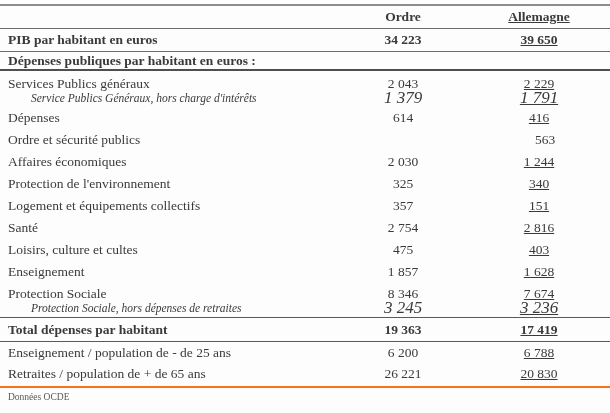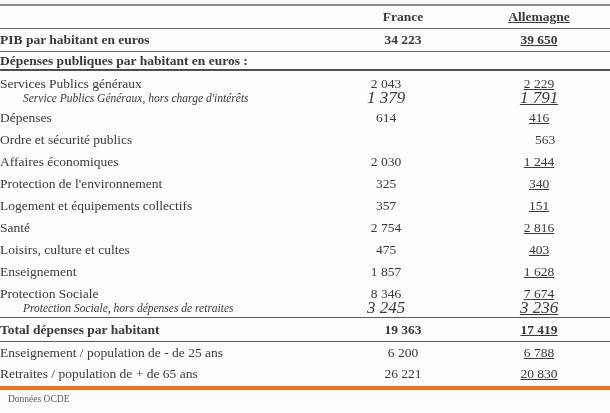--- a/index.html
+++ b/index.html
@@ -6,58 +6,58 @@
   html, body { background: #ffffff; }
   body {
     width: 610px; height: 413px;
     font-family: "Liberation Serif", "DejaVu Serif", serif;
     color: #3a3a3a;
     overflow: hidden;
   }
   .page { width: 610px; height: 413px; padding-top: 4px; background: #fdfdfd; }
 
   .row { display: flex; align-items: center; }
-  .cell-label { flex: 1; font-size: 13.5px; }
+  .cell-label { flex: 1; padding-left: 8px; font-size: 13.5px; }
   .cell-num   { width: 130px; text-align: center; font-size: 13.5px; }
   .cell-num.last { width: 142px; text-decoration: underline; }
 
   .hairline-top    { border-top: 2px solid #8c8c8c; }
 
   .header-row { height: 25px; border-bottom: 1.5px solid #6b6b6b; }
   .header-row .cell-num { font-weight: bold; font-size: 13.5px; }
 
   .pib-row { height: 23px; border-bottom: 1.5px solid #6b6b6b; font-weight: bold; }
 
   .section-row { height: 19px; border-bottom: 2.5px solid #4e4e4e; }
   .section-row .cell-label { font-weight: bold; }
 
   .body-rows { padding-top: 2px; }
-  .r { height: 22px; gap: 17px; }
+  .r { height: 22px; }
   .r.sub { height: 15px; margin-top: -5px; margin-bottom: 2px; font-style: italic; margin-left: 23px; }
   .r.sub .cell-label { font-size: 11.5px; }
   .r.sub .cell-num { font-size: 17px; }
 
   .total-row { height: 25px; border-top: 1.5px solid #5a5a5a; border-bottom: 1.5px solid #5a5a5a; font-weight: bold; }
 
   .ratio-row { height: 20.5px; }
-  .ratio-block { border-bottom: 4px solid #f97316; padding: 1px 0 2px 0; }
+  .ratio-block { border-bottom: 2px solid #f97316; padding: 1px 0 2px 0; }
 
   .footer-note {
     font-size: 9.5px; color: #5a5a5a;
     padding: 4px 0 0 8px;
   }
 </style>
 </head>
 <body>
 
 <div class="page">
 
   <div class="row header-row hairline-top">
     <div class="cell-label"></div>
-    <div class="cell-num">France</div>
+    <div class="cell-num">Ordre</div>
     <div class="cell-num last">Allemagne</div>
   </div>
 
   <div class="row pib-row">
     <div class="cell-label">PIB par habitant en euros</div>
     <div class="cell-num">34 223</div>
     <div class="cell-num last">39 650</div>
   </div>
 
   <div class="row section-row">

